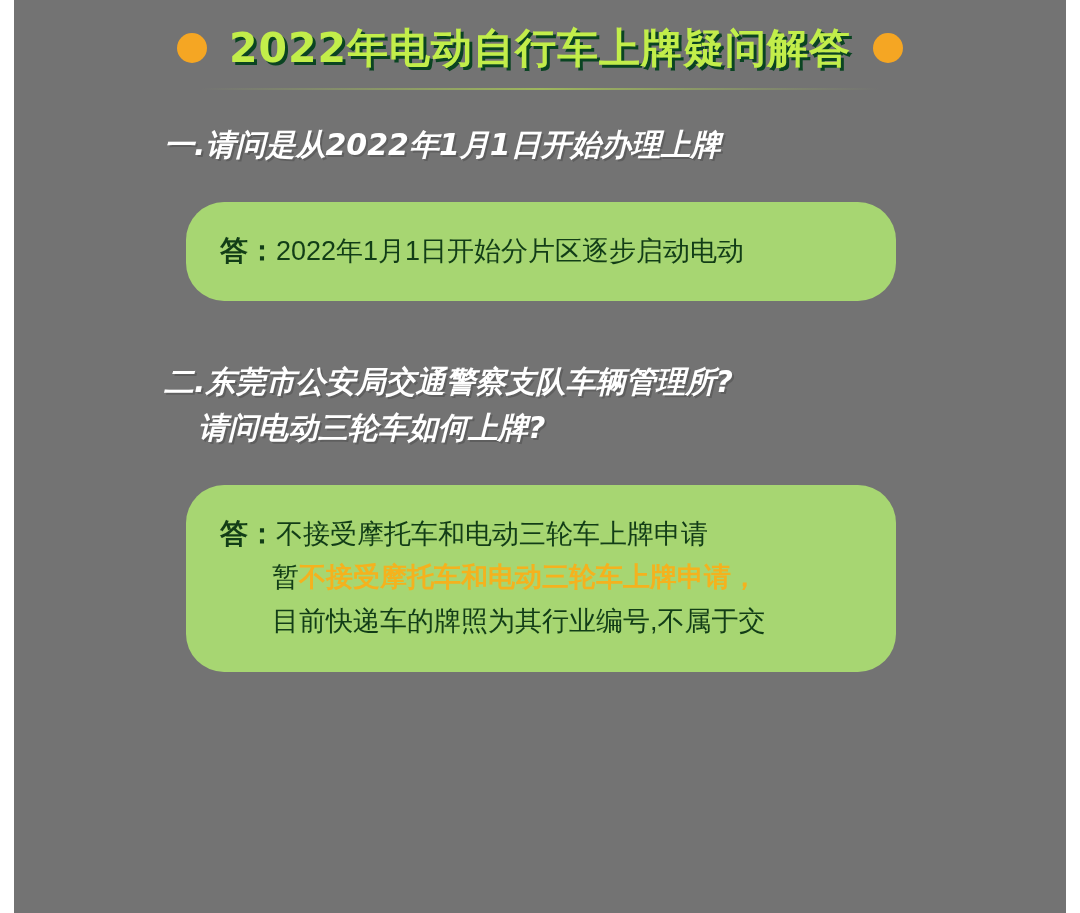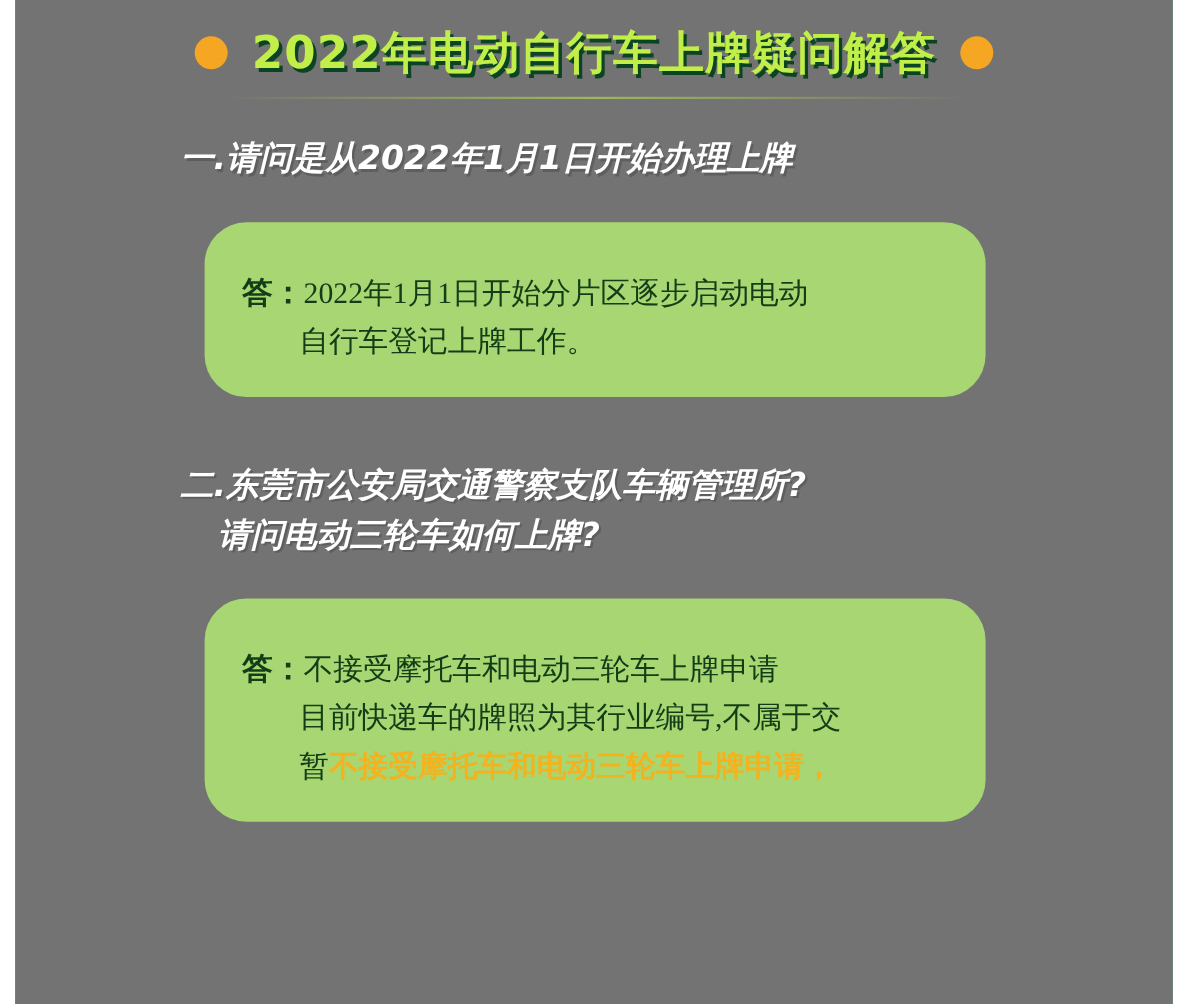--- a/index.html
+++ b/index.html
@@ -93,24 +93,23 @@
   .answer-box {
     margin: 34px 0 0 22px;
     width: 710px;
     background: #a7d672;
     border-radius: 38px;
     padding: 26px 34px 28px 34px;
     box-sizing: border-box;
   }
   .answer-text {
     color: #123d17;
-    font-family: Liberation Serif, serif;
+    font-family: Liberation Sans, sans-serif;
     font-size: 27px;
     line-height: 1.62;
-    margin-top: 16px;
   }
   .answer-text .lead {
     font-weight: bold;
     font-size: 28px;
   }
   .a-line { white-space: nowrap; }
   .a-line.indent { padding-left: 52px; }
   .hl {
     color: #f4b21e;
     font-weight: bold;
@@ -136,36 +135,35 @@
 
     <div class="content">
 
       <div>
         <div class="question">
           <div class="q-line">一.请问是从2022年1月1日开始办理上牌</div>
         </div>
         <div class="answer-box">
           <div class="answer-text">
             <div class="a-line"><span class="lead">答：</span><span>2022年1月1日开始分片区逐步启动电动</span></div>
-            <div class="a-line indent">自行车登记上牌工作。</div>
           </div>
         </div>
       </div>
 
       <div class="gap-block"></div>
 
       <div>
         <div class="question">
           <div class="q-line">二.东莞市公安局交通警察支队车辆管理所?</div>
           <div class="q-line indent">请问电动三轮车如何上牌?</div>
         </div>
         <div class="answer-box">
           <div class="answer-text">
             <div class="a-line"><span class="lead">答：</span><span>不接受摩托车和电动三轮车上牌申请</span></div>
+            <div class="a-line indent"><span>暂</span><span class="hl">不接受摩托车和电动三轮车上牌申请，</span></div>
             <div class="a-line indent">目前快递车的牌照为其行业编号,不属于交</div>
-            <div class="a-line indent"><span>暂</span><span class="hl">不接受摩托车和电动三轮车上牌申请，</span></div>
           </div>
         </div>
       </div>
 
     </div>
   </div>
 </div>
 
 </body></html>

